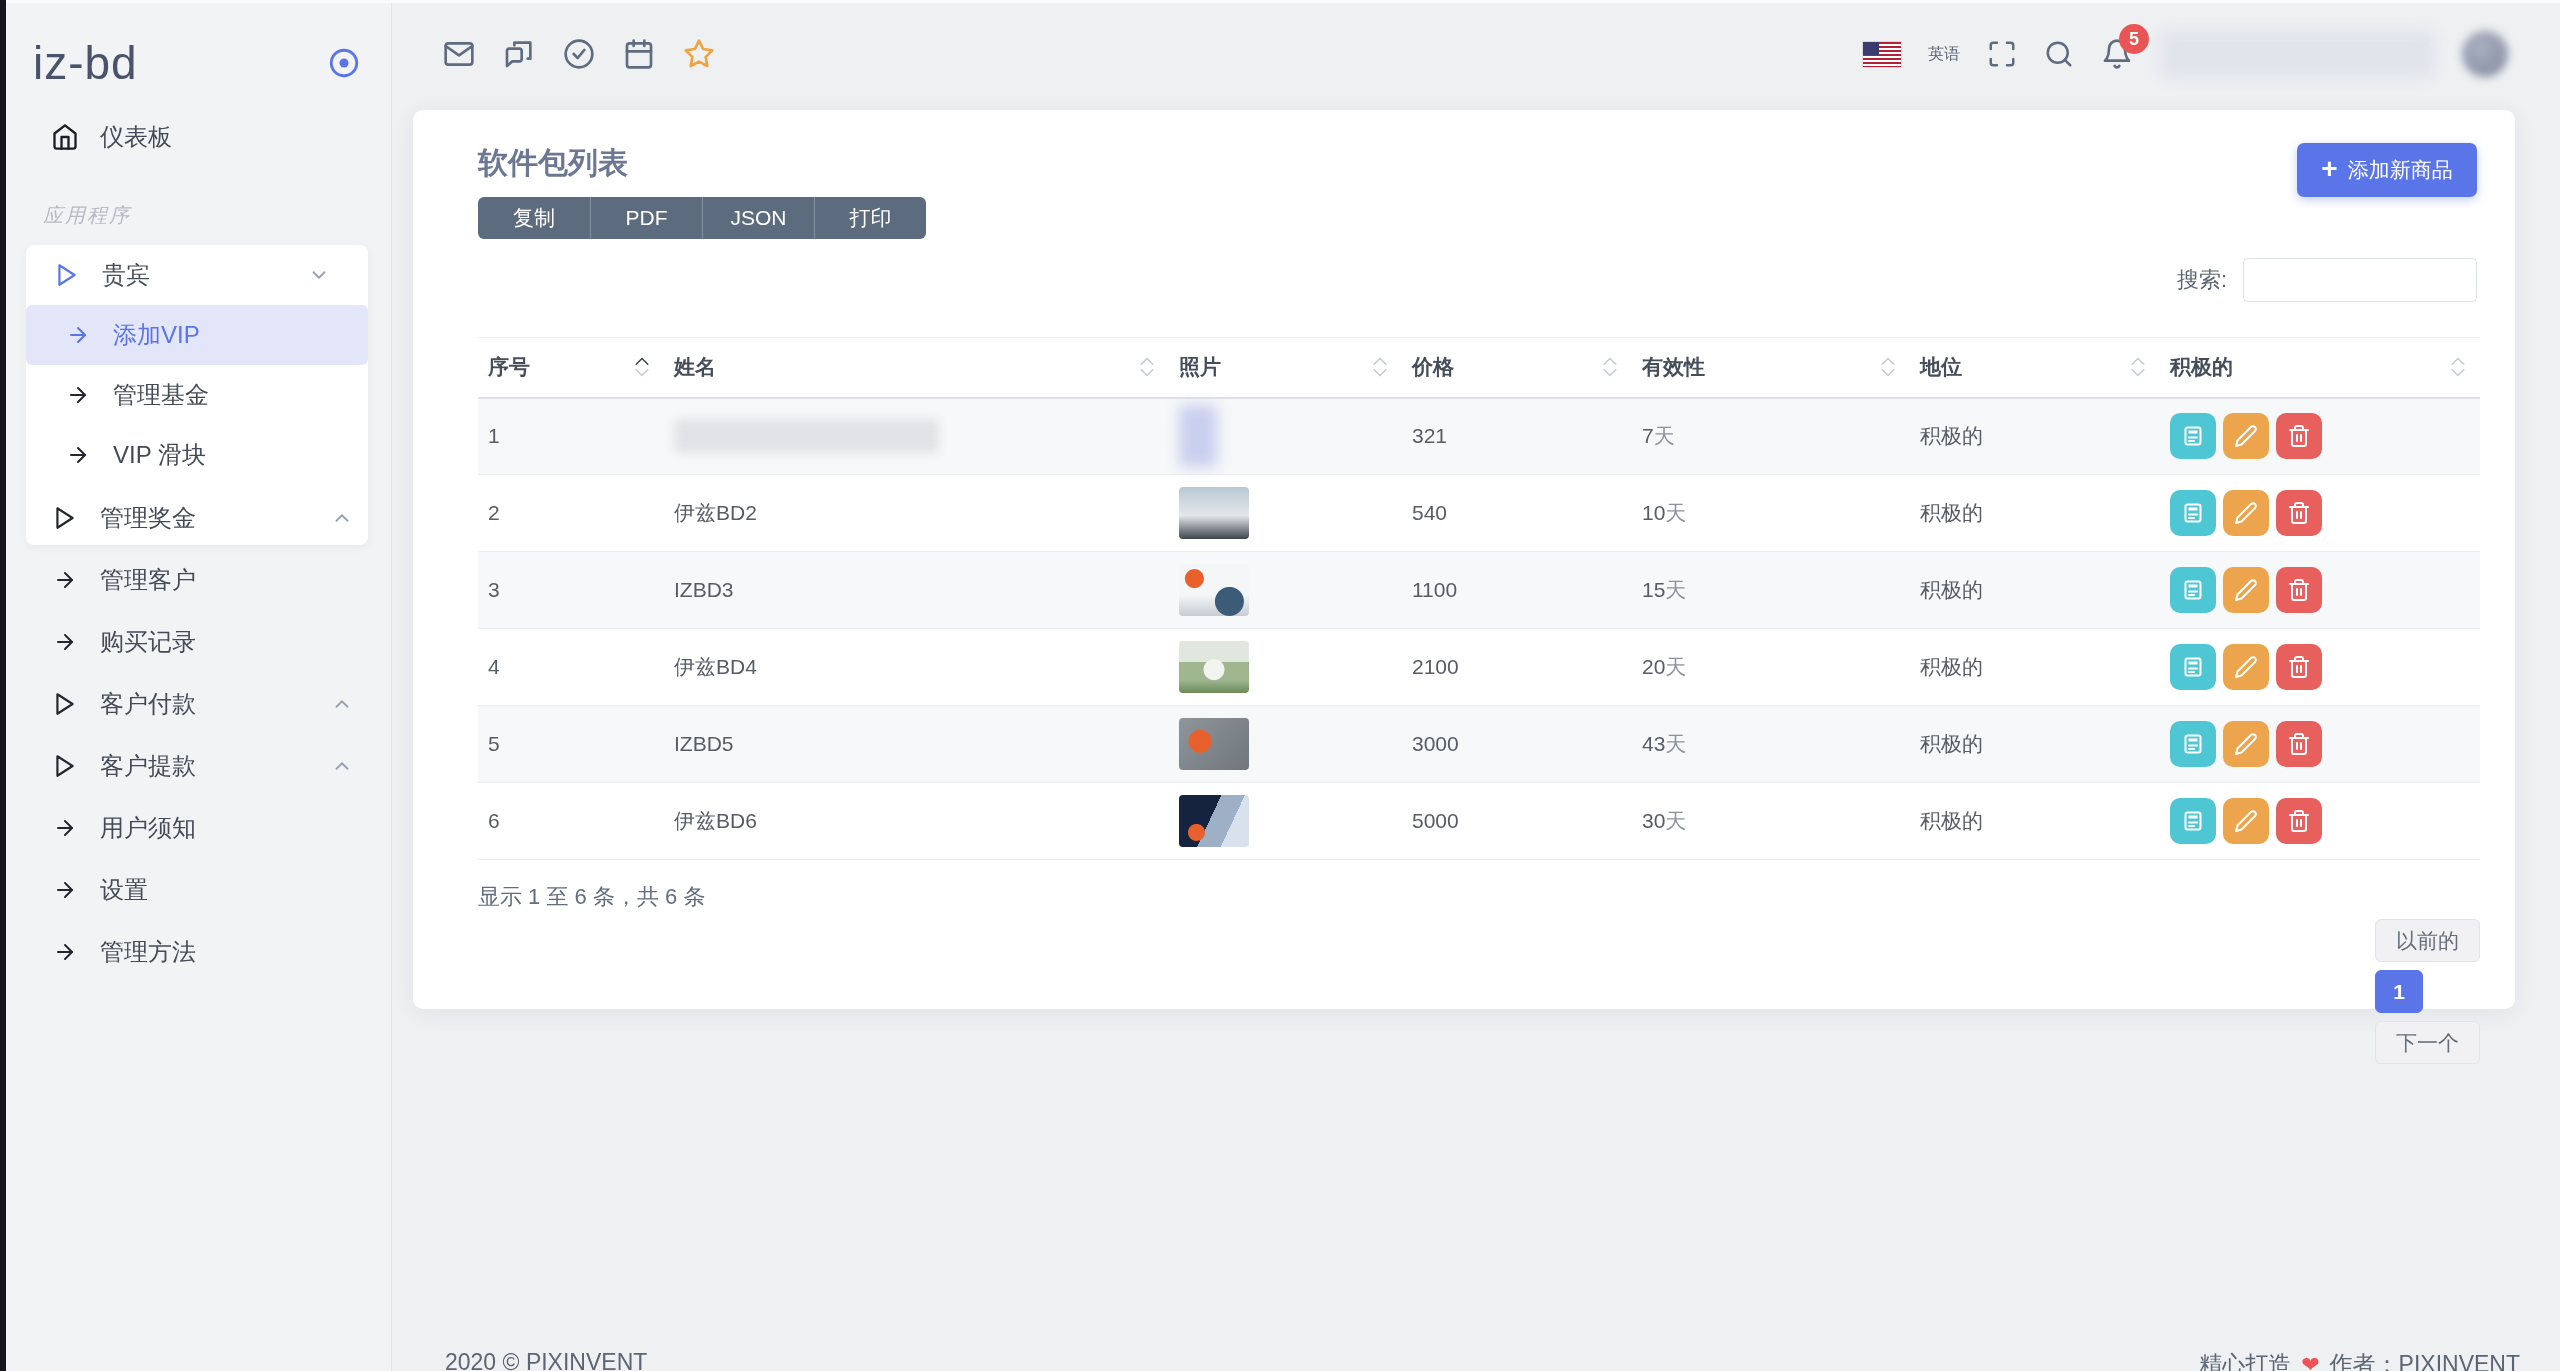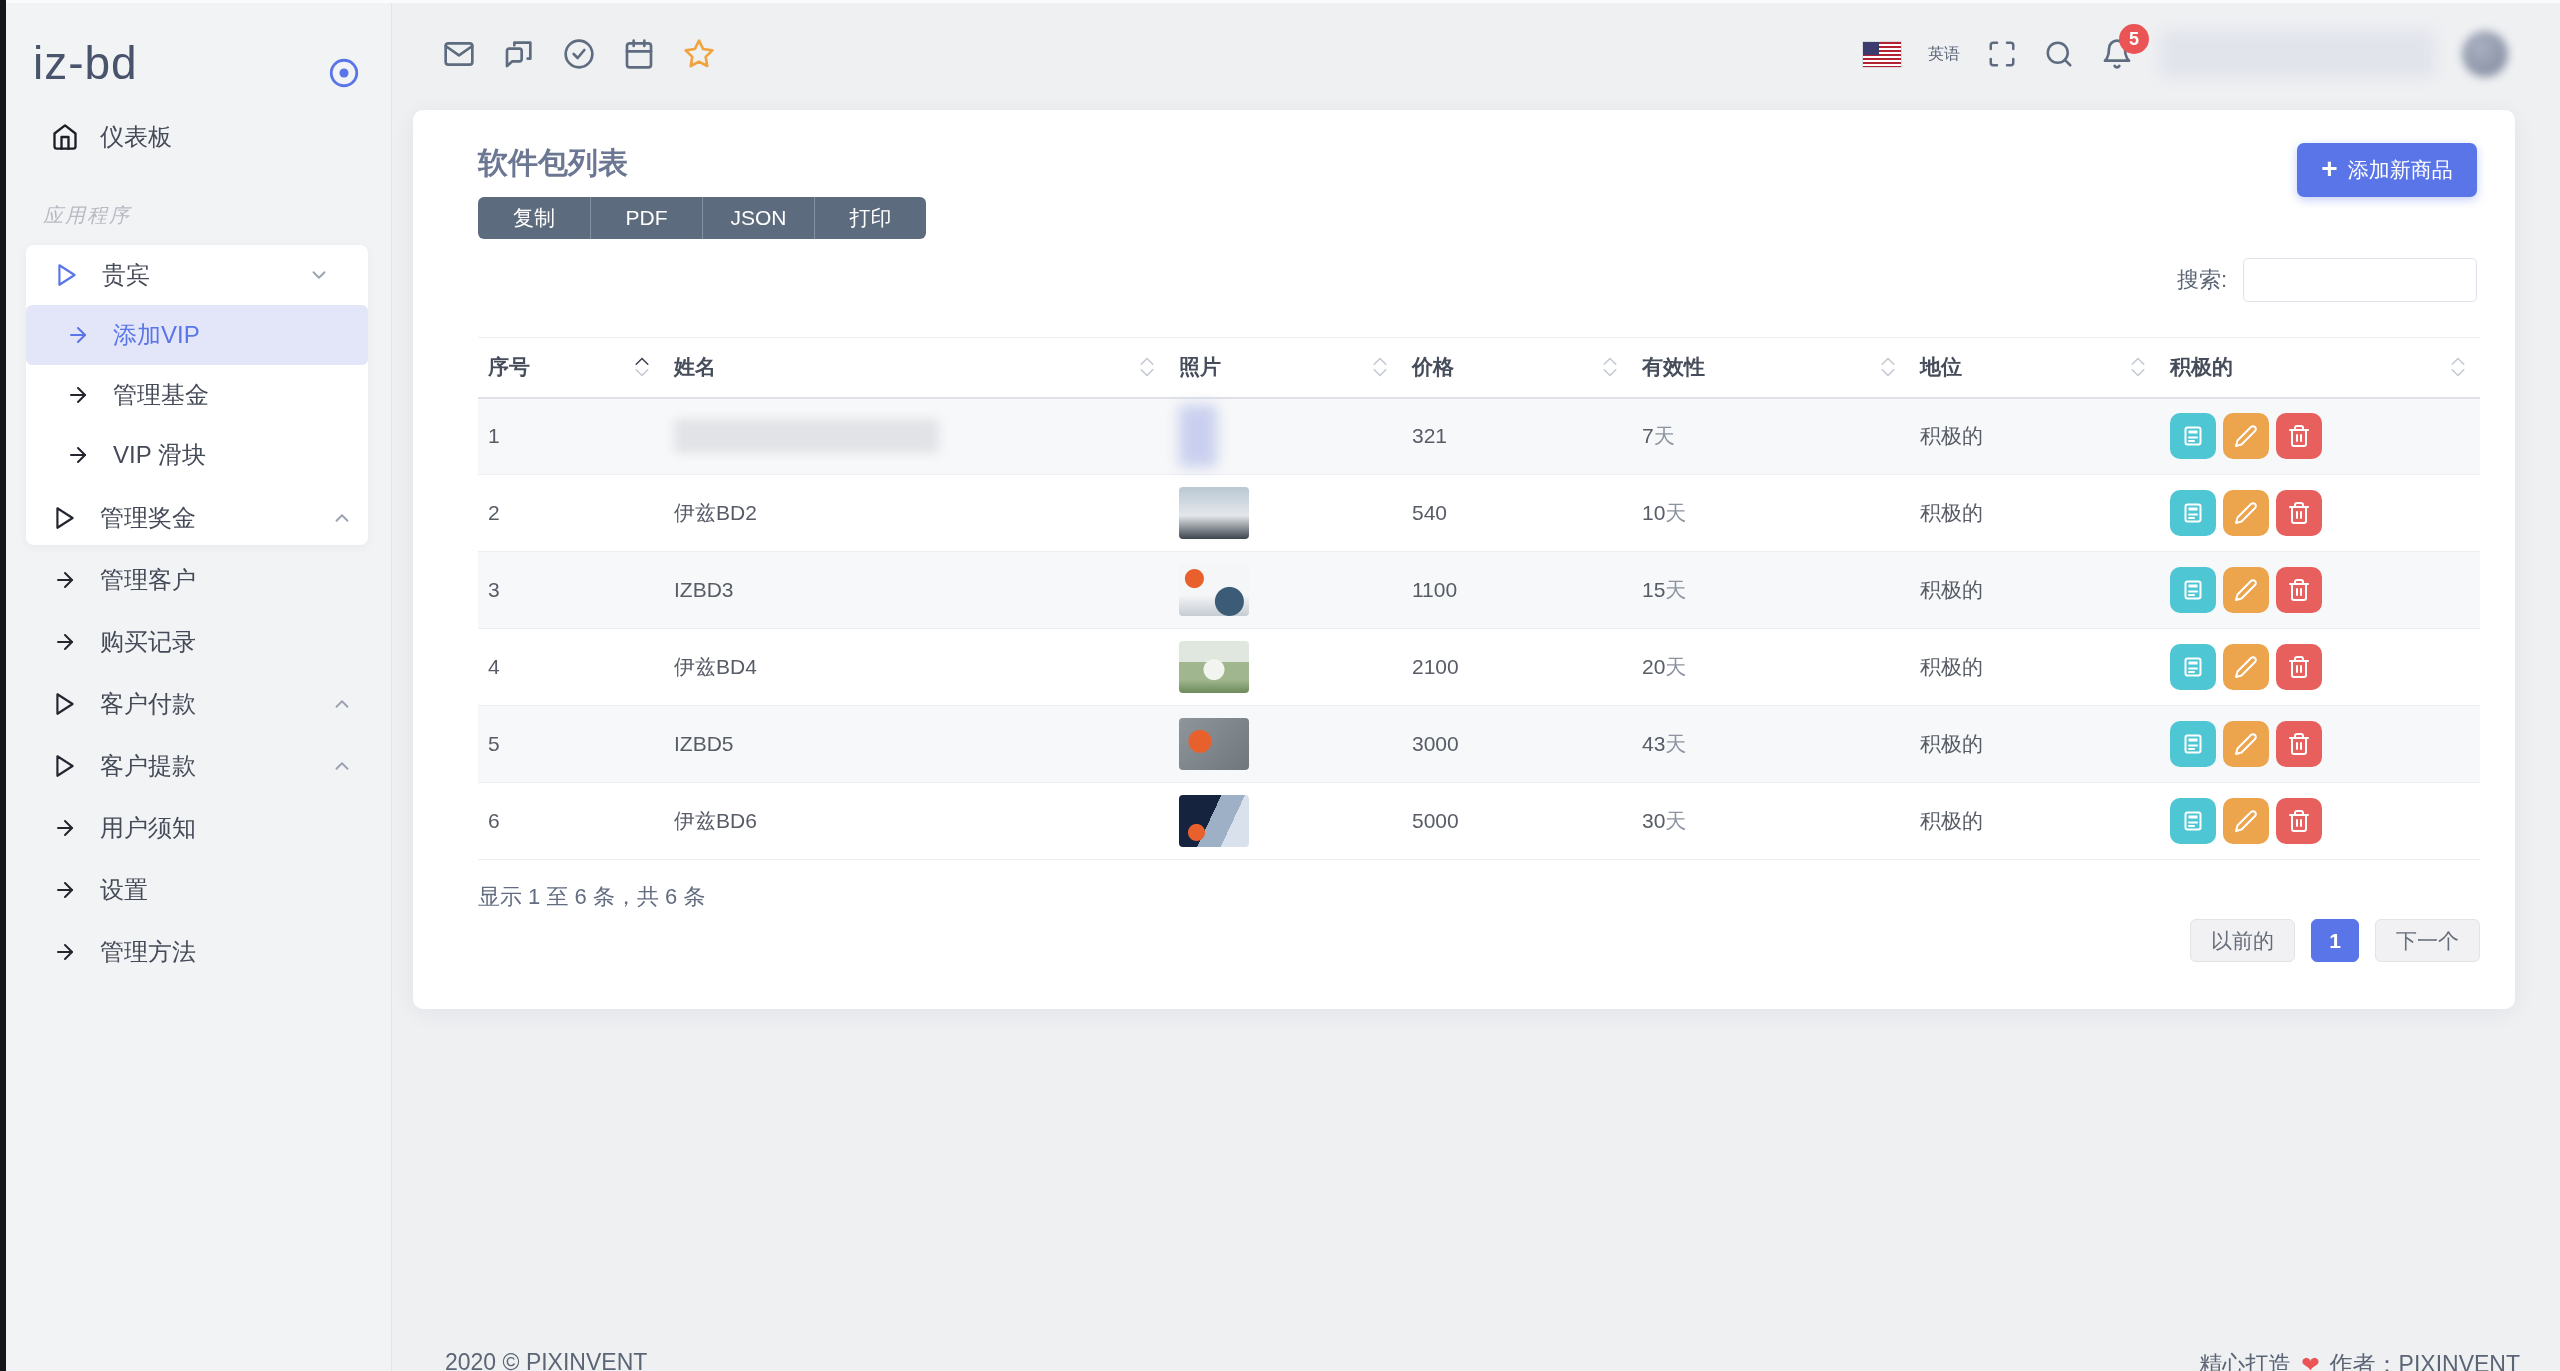--- a/index.html
+++ b/index.html
@@ -13,21 +13,21 @@
 
   
   .edge-left { position:absolute; left:0; top:0; width:6px; height:1371px; background:#14161b; z-index:60; }
   .edge-top  { position:absolute; left:0; top:0; width:2560px; height:3px; background:#fafbfd; z-index:59; }
 
   
   .sidebar {
     position:absolute; left:0; top:0; width:392px; height:1371px;
     background:#f2f3f5; border-right:1px solid #e2e4e8; z-index:5;
   }
-  .logo-row { position:absolute; top:36px; left:33px; right:30px; display:flex; align-items:flex-end; justify-content:space-between; }
+  .logo-row { position:absolute; top:36px; left:33px; right:30px; display:flex; align-items:center; justify-content:space-between; }
   .logo-text { font-size:46px; font-weight:500; color:#49536b; letter-spacing:1px; }
   .disc-btn { color:#5a75e8; cursor:pointer; }
 
   .nav-item { display:flex; align-items:center; height:60px; padding-left:50px; cursor:pointer; font-size:24px; color:#444a57; position:relative; }
   .nav-item .mi { width:30px; display:flex; justify-content:center; margin-right:20px; color:#23262e; flex:0 0 auto; }
   .nav-item .chev { position:absolute; right:38px; color:#9aa1b0; }
 
   .item-dashboard { position:absolute; top:107px; left:0; right:0; }
   .section-label { position:absolute; top:202px; left:43px; font-size:20px; color:#b7bac3; letter-spacing:2px;font-style:italic; }
 
@@ -103,21 +103,21 @@
   .photo-5 { background:radial-gradient(circle at 30% 45%, #e8602c 0 11px, transparent 12px), linear-gradient(135deg,#8e959b,#6f767c); }
   .photo-6 { background:radial-gradient(circle at 25% 72%, #e8602c 0 8px, transparent 9px), linear-gradient(115deg,#16233f 0 45%, #9db0c6 45% 70%, #d9e2ec 70%); }
 
   .actions { display:flex; gap:7px; }
   .act-btn { width:46px; height:46px; border:none; border-radius:10px; display:flex; align-items:center; justify-content:center; color:#fff; cursor:pointer; }
   .act-view { background:#4ec6d4; }
   .act-edit { background:#eca44d; }
   .act-del  { background:#e8605d; }
 
   .table-info { position:absolute; top:772px; left:65px; font-size:22px; color:#636d80; }
-  .pagination { position:absolute; top:809px; right:35px; display:flex; gap:16px; }
+  .pagination { position:absolute; top:809px; right:35px; display:flex; gap:8px;flex-direction:column; }
   .page-btn { height:43px; border:1px solid #e2e3e7; background:#f1f1f3; border-radius:6px; color:#656c7a; font-size:21px; padding:0 20px; cursor:pointer; font-family:inherit; }
   .page-btn.num { width:48px; padding:0; }
   .page-btn.current { background:#5a75e8; border-color:#5a75e8; color:#fff; font-weight:bold; }
 
   
   .footer-left  { position:absolute; left:445px; top:1349px; font-size:23px; color:#5c6575; }
   .footer-right { position:absolute; right:40px; top:1349px; font-size:23px; color:#5c6575; display:flex; gap:10px; align-items:center; }
   .heart { color:#ea5455; font-size:22px; }
 </style>
 </head>

